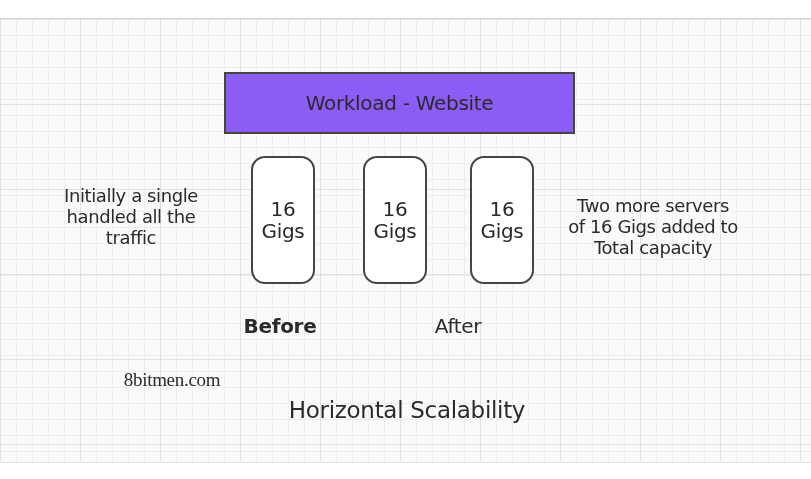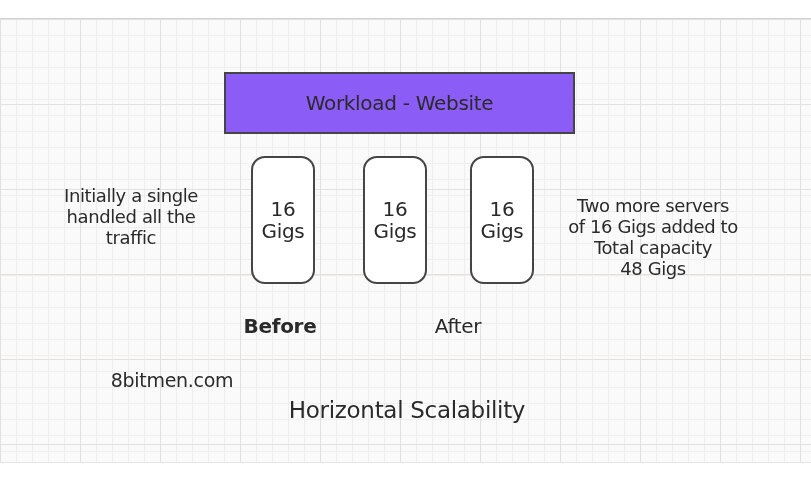--- a/index.html
+++ b/index.html
@@ -50,21 +50,21 @@
   .left-note{left:31px;top:185px;}
   .right-note{left:553px;top:167px;margin-top:28px;}
   .stage{
     position:absolute;top:314px;transform:translateX(-50%);
     font-size:20px;white-space:nowrap;letter-spacing:-0.3px;
   }
   .before{left:280px;font-weight:bold;}
   .after{left:458px;}
   .watermark{
     position:absolute;left:172px;top:369px;transform:translateX(-50%);
-    font-size:19px;white-space:nowrap;letter-spacing:-0.3px;
+    font-size:19px;white-space:nowrap;letter-spacing:-0.3px;font-family:Liberation Serif, serif;
   }
   .caption{
     position:absolute;left:407px;top:378px;transform:translateX(-50%);
     font-size:23px;white-space:nowrap;letter-spacing:-0.3px;margin-top:19px;
   }
 </style>
 </head>
 <body>
 
 <div class="canvas">
@@ -90,21 +90,20 @@
   <div class="note left-note">
     <span>Initially a single</span>
     <span>handled all the</span>
     <span>traffic</span>
   </div>
 
   <div class="note right-note">
     <span>Two more servers</span>
     <span>of 16 Gigs added to</span>
     <span>Total capacity</span>
-    <span>48 Gigs</span>
   </div>
 
   <div class="stage before">Before</div>
   <div class="stage after">After</div>
 
   <div class="watermark">8bitmen.com</div>
   <div class="caption">Horizontal Scalability</div>
 </div>
 
 </body></html>

